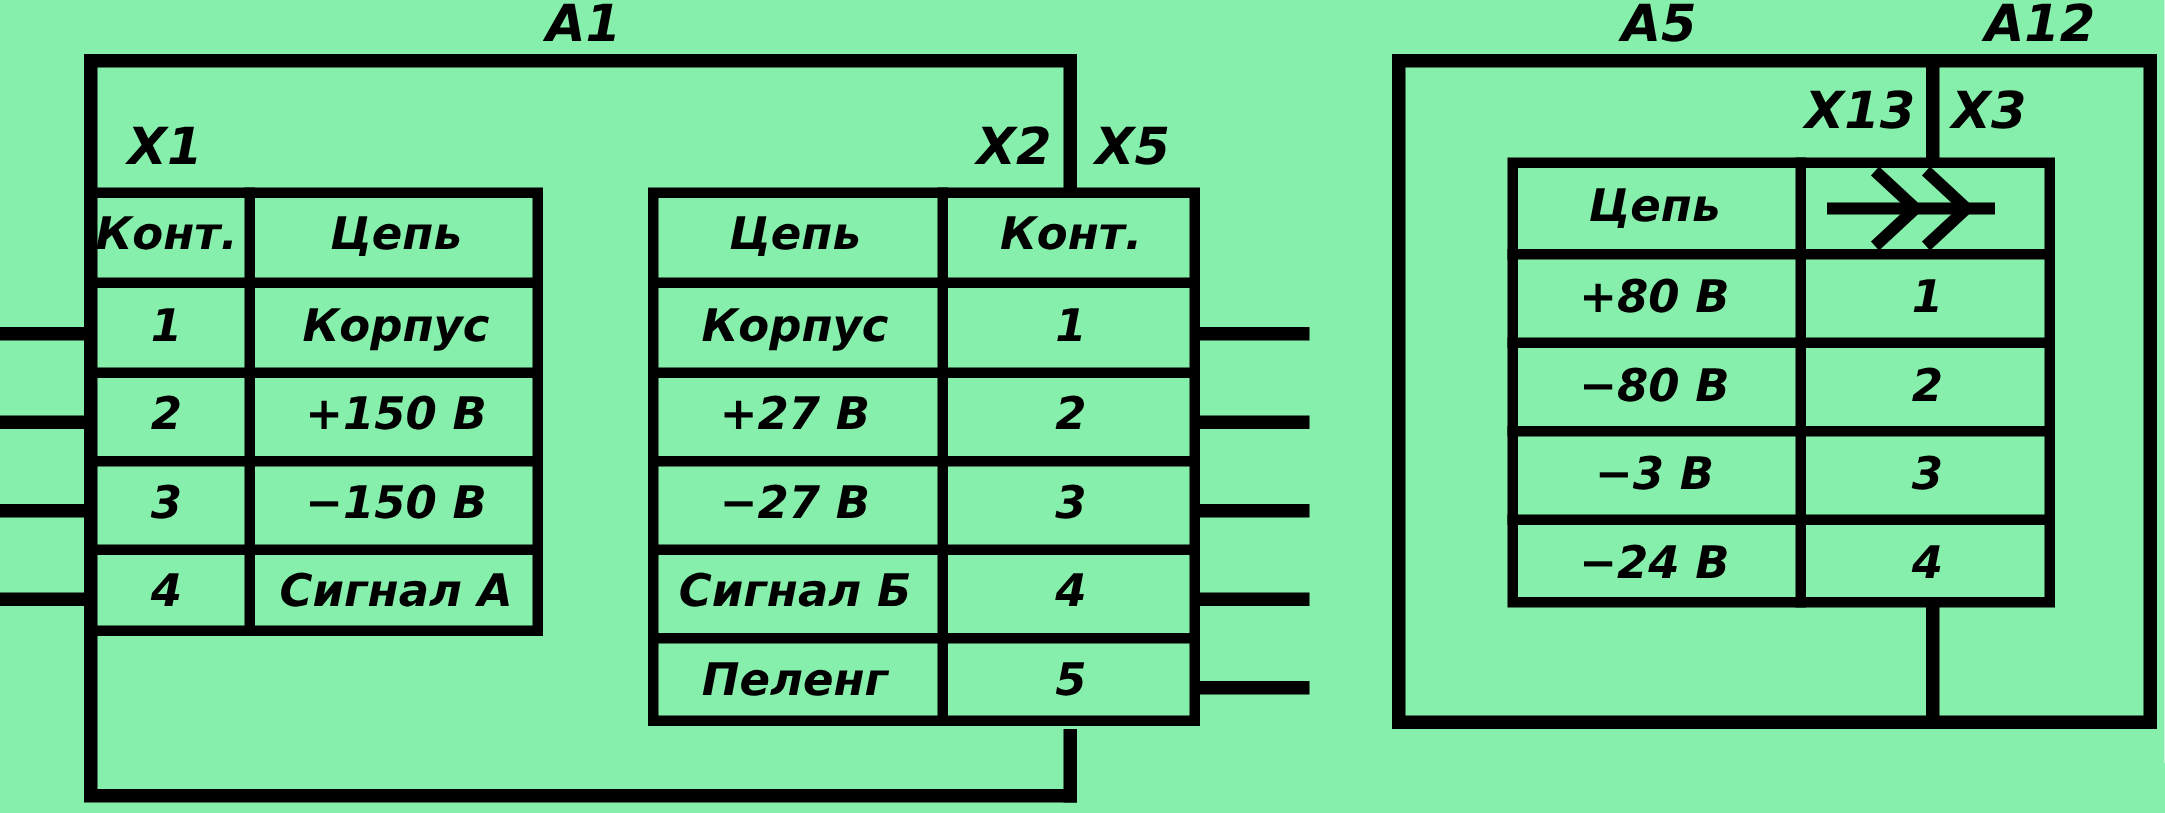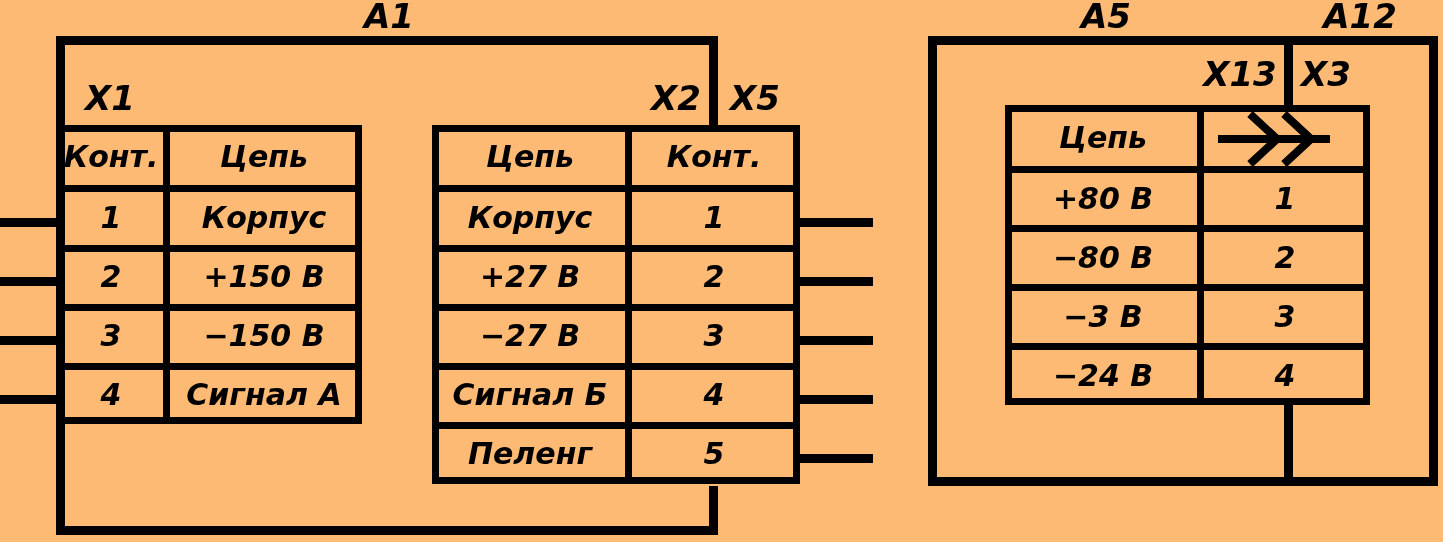--- a/index.html
+++ b/index.html
@@ -4,21 +4,21 @@
 <style>
   html, body {
     margin: 0;
     padding: 0;
     background: #ffffff;
   }
   #sheet {
     position: relative;
     width: 1443px;
     height: 542px;
-    background: #fdba74;
+    background: #86efac;
     overflow: hidden;
   }
   svg#diagram {
     position: absolute;
     left: 0;
     top: 0;
     width: 1443px;
     height: 542px;
   }
   .wire, .frame, .cell-rect {

